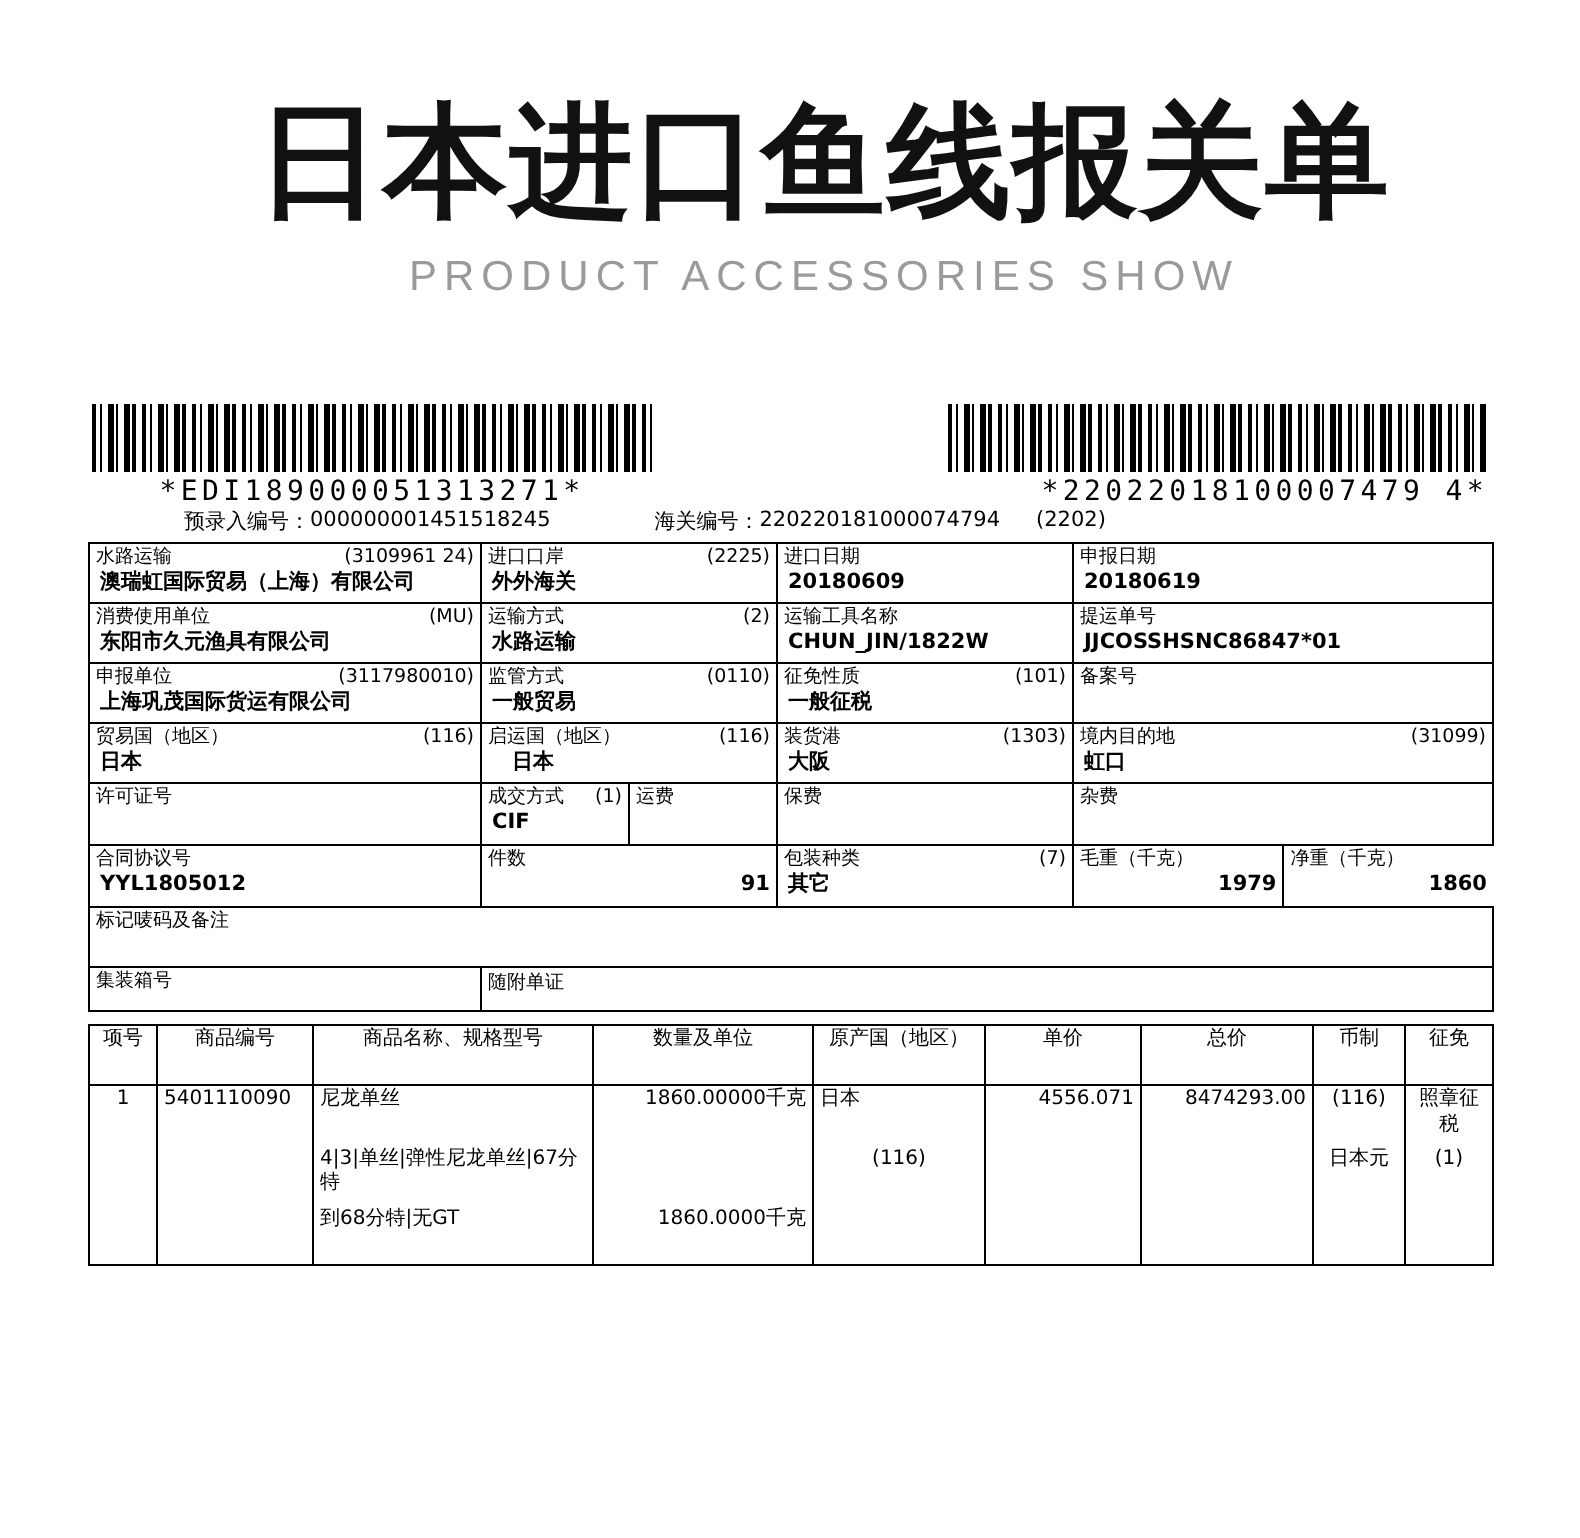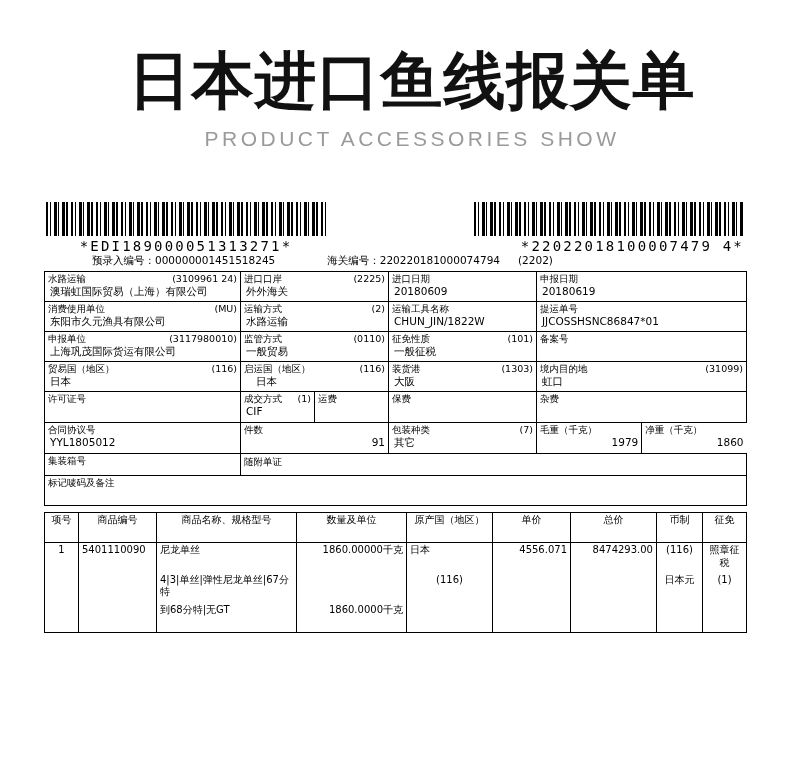--- a/index.html
+++ b/index.html
@@ -102,21 +102,21 @@
     font-size: 10px;
   }
   table.decl td {
     border: 1px solid #000;
     vertical-align: top;
     padding: 1px 3px 3px 3px;
     height: 30px;
     line-height: 1.25;
   }
   .lbl { font-size: 9.5px; }
-  .val { font-size: 10.5px; padding-left: 2px; }
+  .val { font-size: 10.5px; padding-left: 2px; font-weight: bold; }
   .cellpair { display: flex; justify-content: space-between; }
   .rightnum { font-size: 9.5px; }
   .nb { border: none !important; }
   .taller { height: 70px; }
   .center { text-align: center; }
   .right { text-align: right; }
   .indent { padding-left: 12px; }
 
   .goods-head td { font-size: 10px; text-align: center; height: 18px; padding-top: 2px; margin-top: 16px; }
   .goods-body td { font-size: 10px; height: 16px; vertical-align: top; }
@@ -333,33 +333,33 @@
               <div class="lbl">净重（千克）</div>
               <div class="val right">1860</div>
             </td>
           </tr>
         </tbody>
             </table>
       </td>
     </tr>
 
     <tr>
+      <td colspan="4" class="taller">
+        <div class="lbl">标记唛码及备注</div>
+        <div class="val"></div>
+      </td>
+    </tr>
+
+    <tr>
       <td style="height:22px">
         <span class="lbl">集装箱号</span>
       </td>
       <td colspan="3" style="height:22px">
         <span class="lbl">随附单证</span>
         <span class="val"></span>
-      </td>
-    </tr>
-
-    <tr>
-      <td colspan="4" class="taller">
-        <div class="lbl">标记唛码及备注</div>
-        <div class="val"></div>
       </td>
     </tr>
   </tbody>
     </table>
 
   <table class="decl" style="margin-top:6px">
     <colgroup>
       <col style="width:34px">
       <col style="width:78px">
       <col style="width:140px">

